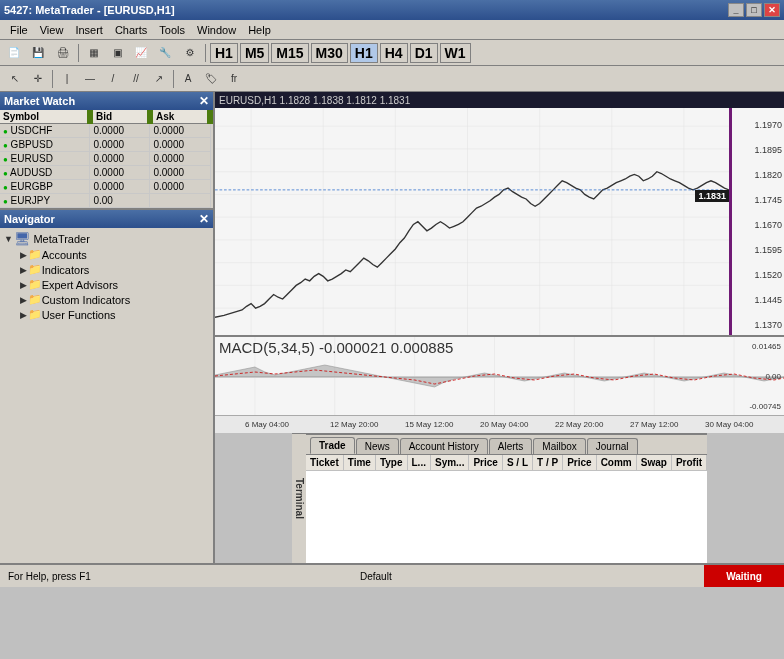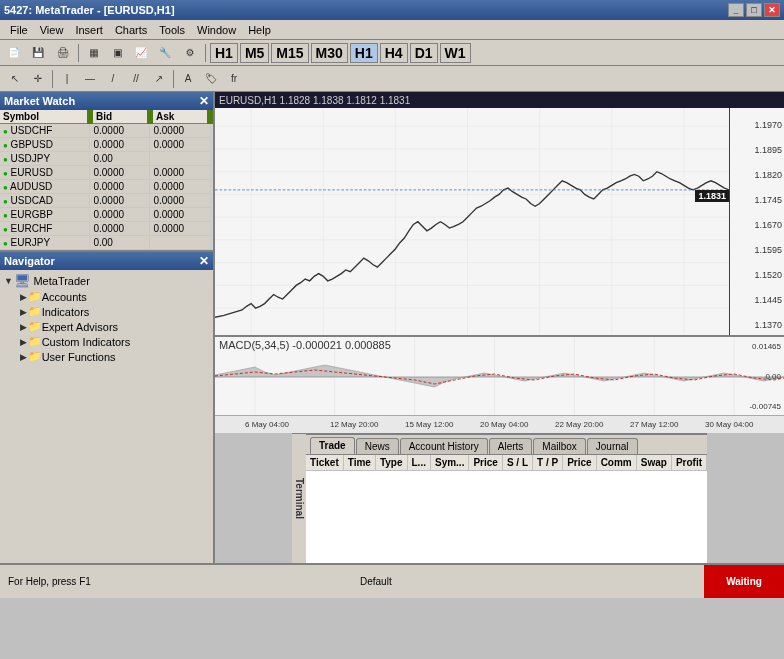--- a/index.html
+++ b/index.html
@@ -156,21 +156,21 @@
     .macd-panel {
       height: 80px;
       background: #f5f5f5;
       border-top: 2px solid #808080;
       position: relative;
     }
     .macd-title {
       position: absolute;
       top: 2px;
       left: 4px;
-      font-size: 11px;
+      font-size: 15px;
       color: #333;
       z-index: 2;
     }
 
     
     .time-axis {
       height: 18px;
       background: #e8e8e8;
       border-top: 1px solid #aaa;
       display: flex;
@@ -237,21 +237,21 @@
       justify-content: center;
       writing-mode: vertical-rl;
       font-size: 10px;
       font-weight: bold;
       color: #333;
       cursor: pointer;
     }
 
     
     .status-bar {
-      height: 35px;
+      height: 24px;
       background: #d4d0c8;
       border-top: 2px solid #808080;
       display: flex;
       align-items: center;
       font-size: 10px;
     }
     .status-left { flex: 1; padding: 0 8px; }
     .status-center { flex: 1; padding: 0 8px; }
     .status-right {
       width: 80px;
@@ -372,46 +372,31 @@
       <td><span class="dot">●</span> USDCHF</td>
       <td>0.0000</td>
       <td>0.0000</td>
     </tr>
             <tr>
       <td><span class="dot">●</span> GBPUSD</td>
       <td>0.0000</td>
       <td>0.0000</td>
     </tr>
             <tr>
-      <td><span class="dot">●</span> USDJPY</td>
-      <td>0.00</td>
-      <td></td>
-    </tr>
-            <tr>
       <td><span class="dot">●</span> EURUSD</td>
       <td>0.0000</td>
       <td>0.0000</td>
     </tr>
             <tr>
       <td><span class="dot">●</span> AUDUSD</td>
       <td>0.0000</td>
       <td>0.0000</td>
     </tr>
             <tr>
-      <td><span class="dot">●</span> USDCAD</td>
-      <td>0.0000</td>
-      <td>0.0000</td>
-    </tr>
-            <tr>
       <td><span class="dot">●</span> EURGBP</td>
-      <td>0.0000</td>
-      <td>0.0000</td>
-    </tr>
-            <tr>
-      <td><span class="dot">●</span> EURCHF</td>
       <td>0.0000</td>
       <td>0.0000</td>
     </tr>
             <tr>
       <td><span class="dot">●</span> EURJPY</td>
       <td>0.00</td>
       <td></td>
     </tr>
           </tbody>
       </table>
@@ -501,21 +486,21 @@
                 550,80 555,82 560,85 565,88 570,90
               "></polyline>
 
               <line stroke="#2266cc" stroke-width="0.8" stroke-dasharray="3,2" x1="0" y1="90" x2="565" y2="90"></line>
             </svg>
             
             
             <div style="position:absolute; right:0; top:82px; background:#1a1a1a; color:white; font-size:9px; padding:1px 3px; font-weight:bold;">1.1831</div>
           </div>
 
-          <div style="width:55px; background:#f5f5f5; border-left:1px solid #701a75; font-size:9px; color:#333; position:relative;">
+          <div style="width:55px; background:#f5f5f5; border-left:3px solid #701a75; font-size:9px; color:#333; position:relative;">
             <div style="position:absolute; top:12px; right:2px;">1.1970</div>
             <div style="position:absolute; top:37px; right:2px;">1.1895</div>
             <div style="position:absolute; top:62px; right:2px;">1.1820</div>
             <div style="position:absolute; top:87px; right:2px;">1.1745</div>
             <div style="position:absolute; top:112px; right:2px;">1.1670</div>
             <div style="position:absolute; top:137px; right:2px;">1.1595</div>
             <div style="position:absolute; top:162px; right:2px;">1.1520</div>
             <div style="position:absolute; top:187px; right:2px;">1.1445</div>
             <div style="position:absolute; top:212px; right:2px;">1.1370</div>
 

